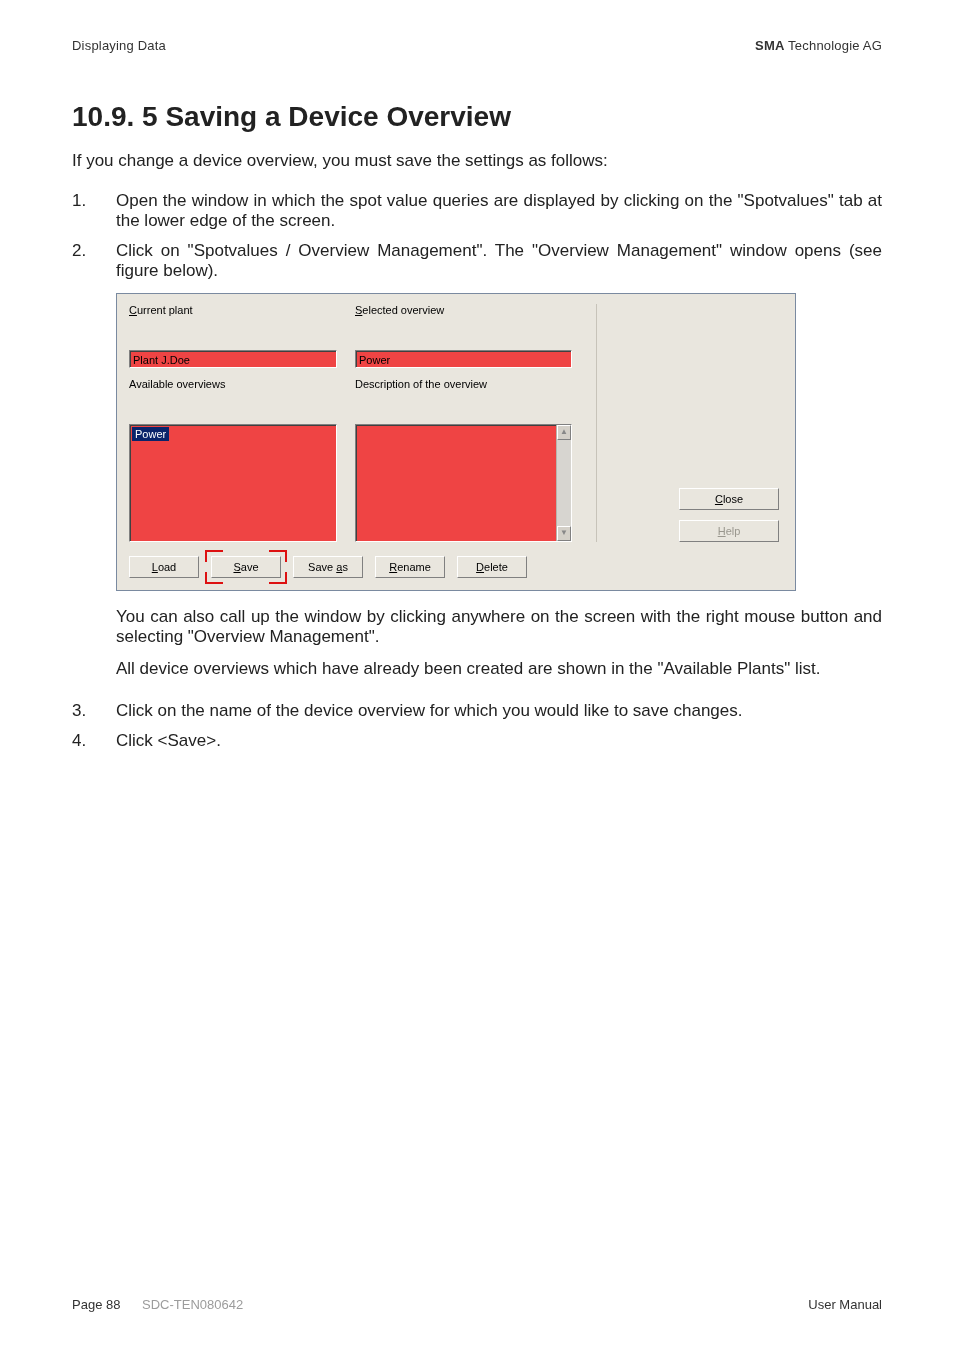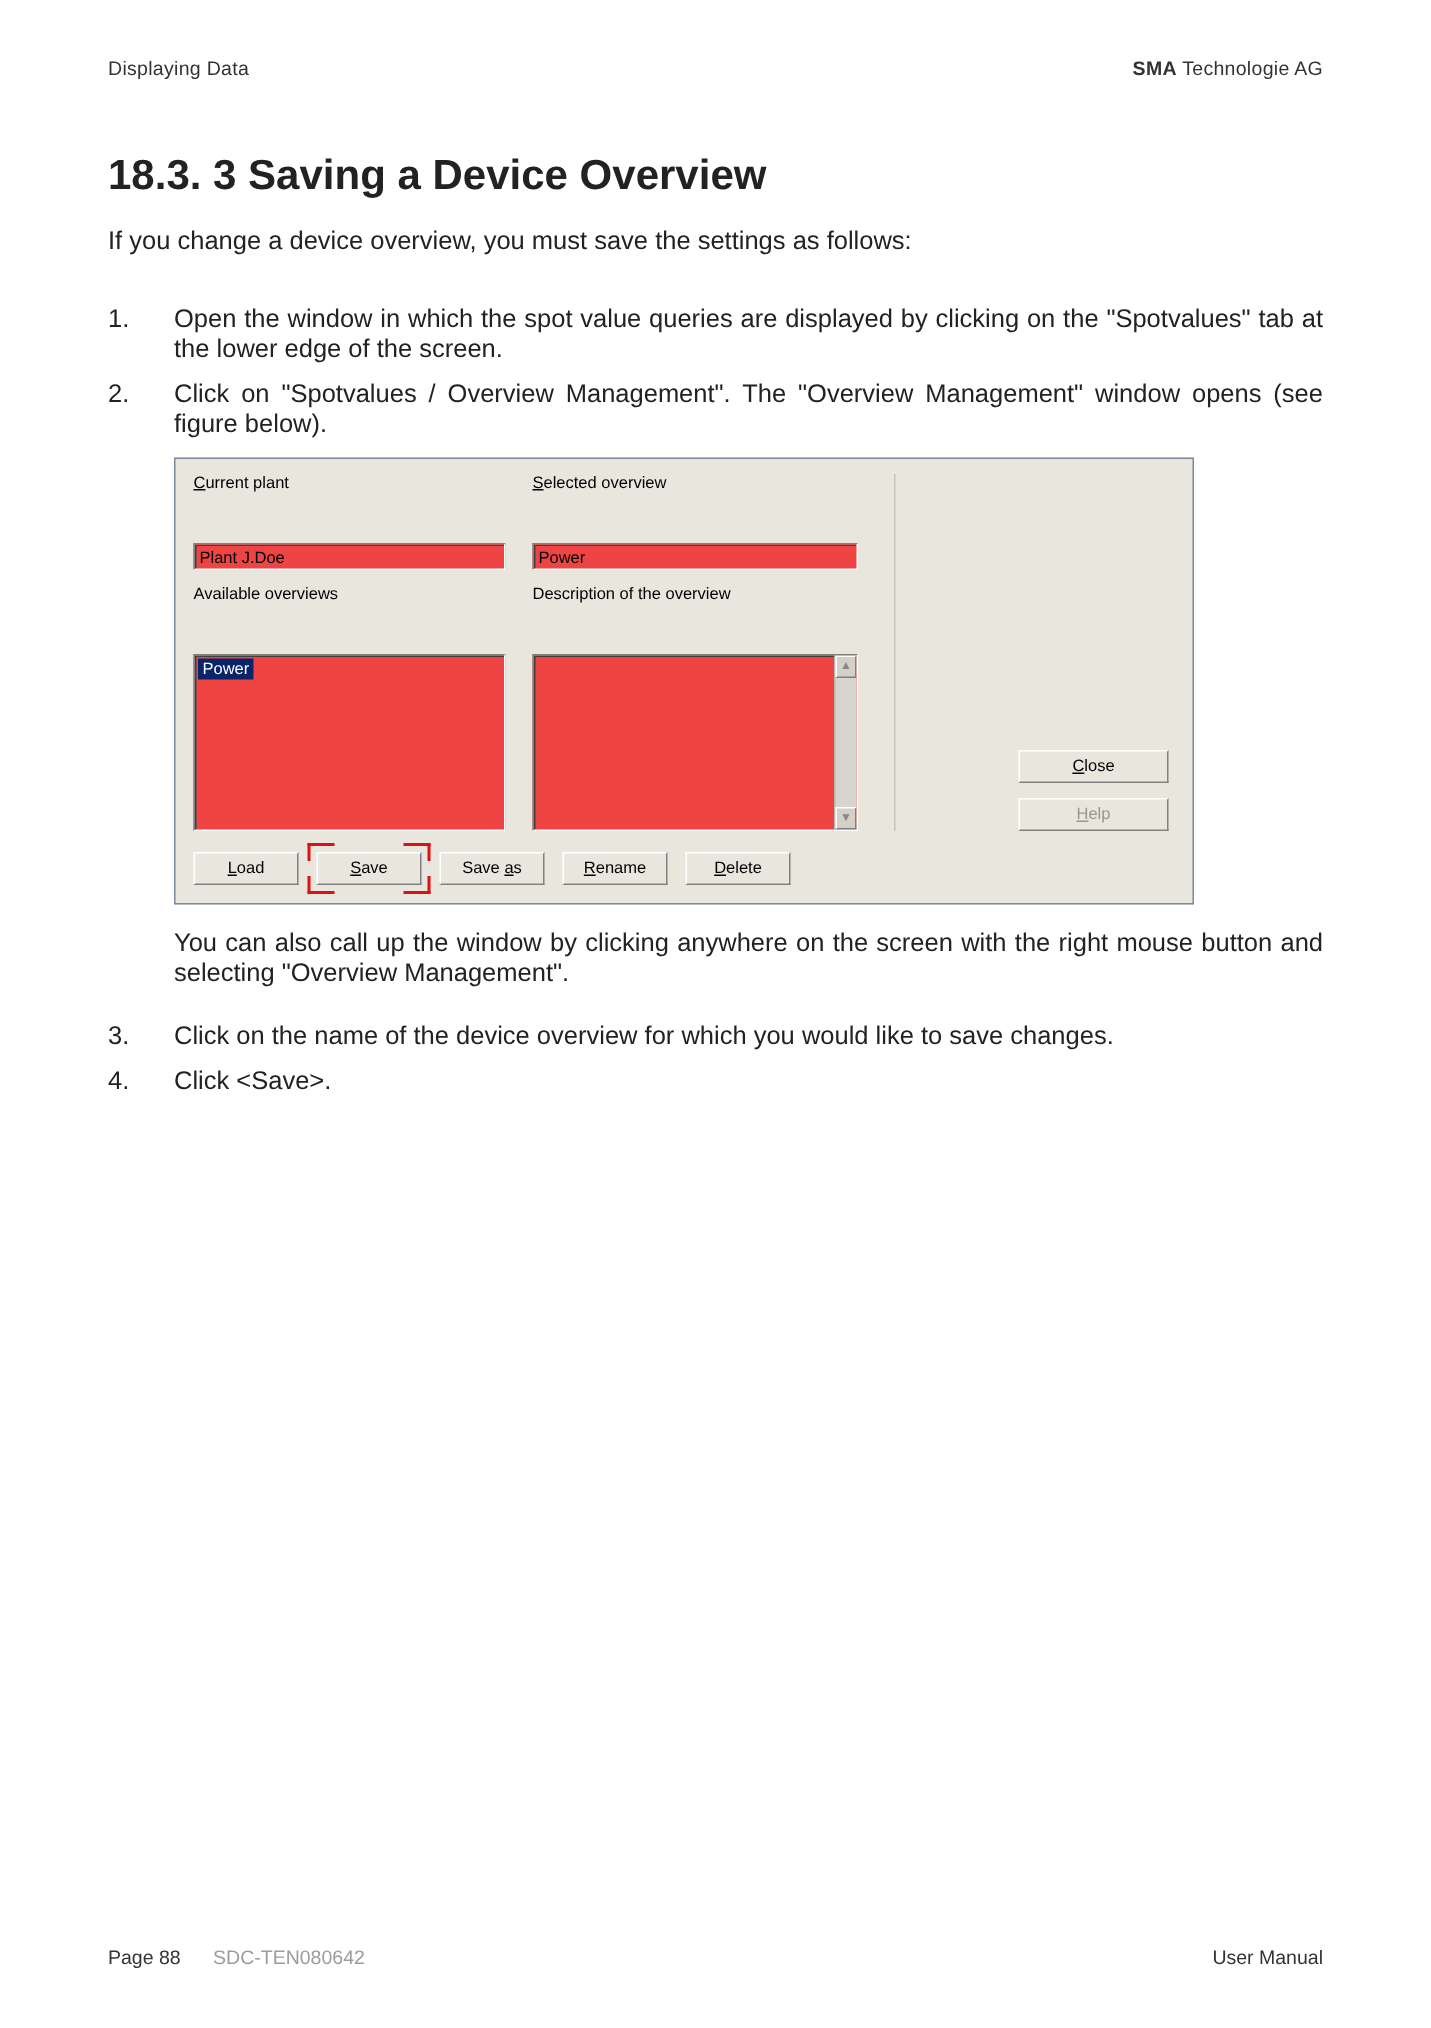--- a/index.html
+++ b/index.html
@@ -21,21 +21,21 @@
     margin-bottom: 48px;
   }
   .header-right b { font-weight: 700; }
   h1 {
     font-size: 28px;
     font-weight: 700;
     margin-bottom: 18px;
   }
   .lead {
     font-size: 17px;
-    margin-bottom: 32px;
+    margin-bottom: 20px;
   }
   ol.main-list {
     list-style: none;
     font-size: 17px;
   }
   ol.main-list > li {
     display: flex;
     margin-bottom: 10px;
     text-align: justify;
   }
@@ -207,21 +207,21 @@
 </head>
 <body>
 
 <div class="header-row">
   <span>Displaying Data</span>
   <span class="header-right">
     <b>SMA</b><span> Technologie AG</span>
   </span>
 </div>
 
-<h1>18.3. 3 Saving a Device Overview</h1>
+<h1>10.9. 5 Saving a Device Overview</h1>
 
 <p class="lead">If you change a device overview, you must save the settings as follows:</p>
 
 <ol class="main-list">
   <li>
     <span class="num">1.</span>
     <span class="body">Open the window in which the spot value queries are displayed by clicking on the "Spotvalues" tab at the lower edge of the screen.</span>
   </li>
   <li>
     <span class="num">2.</span>
@@ -269,20 +269,21 @@
               </span>
               <div class="wbtn"><span>Save </span><span class="u">a</span><span>s</span></div>
               <div class="wbtn"><span class="u">R</span><span>ename</span></div>
               <div class="wbtn"><span class="u">D</span><span>elete</span></div>
             </div>
           </div>
         </div>
       </div>
 
       <p>You can also call up the window by clicking anywhere on the screen with the right mouse button and selecting "Overview Management".</p>
+      <p>All device overviews which have already been created are shown in the "Available Plants" list.</p>
     </span>
   </li>
   <li>
     <span class="num">3.</span>
     <span class="body">Click on the name of the device overview for which you would like to save changes.</span>
   </li>
   <li>
     <span class="num">4.</span>
     <span class="body">Click &lt;Save&gt;.</span>
   </li>

